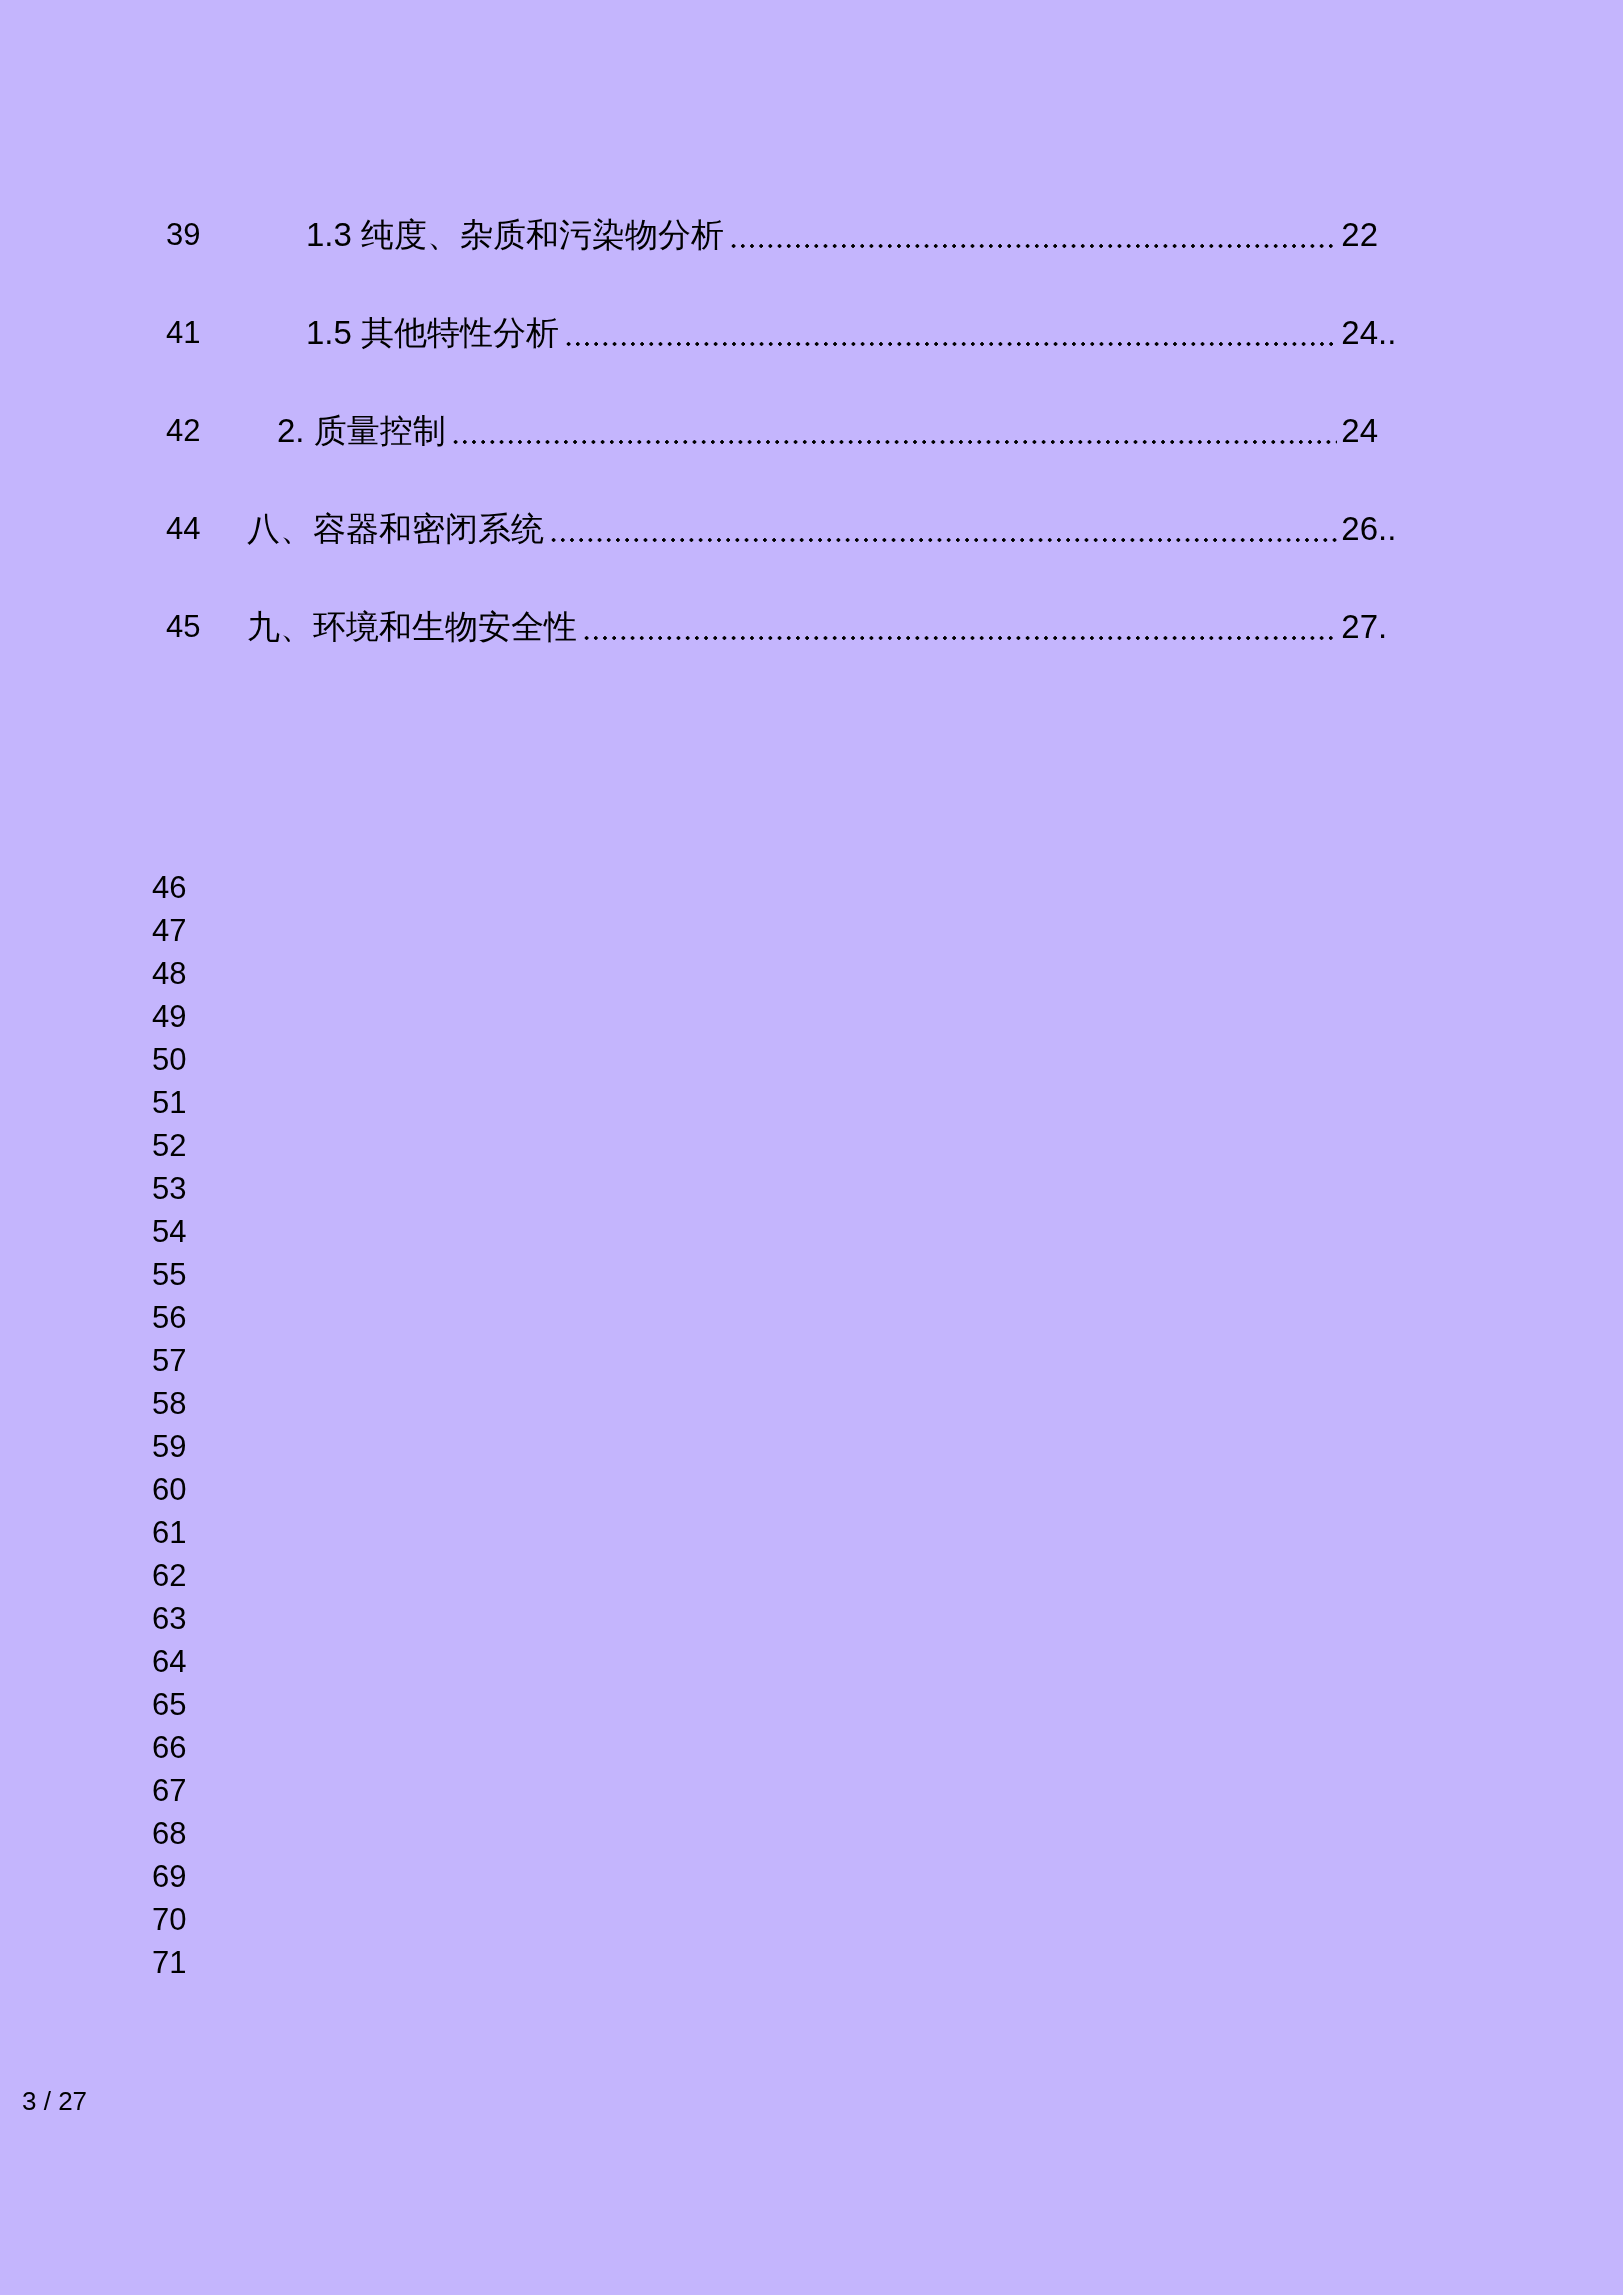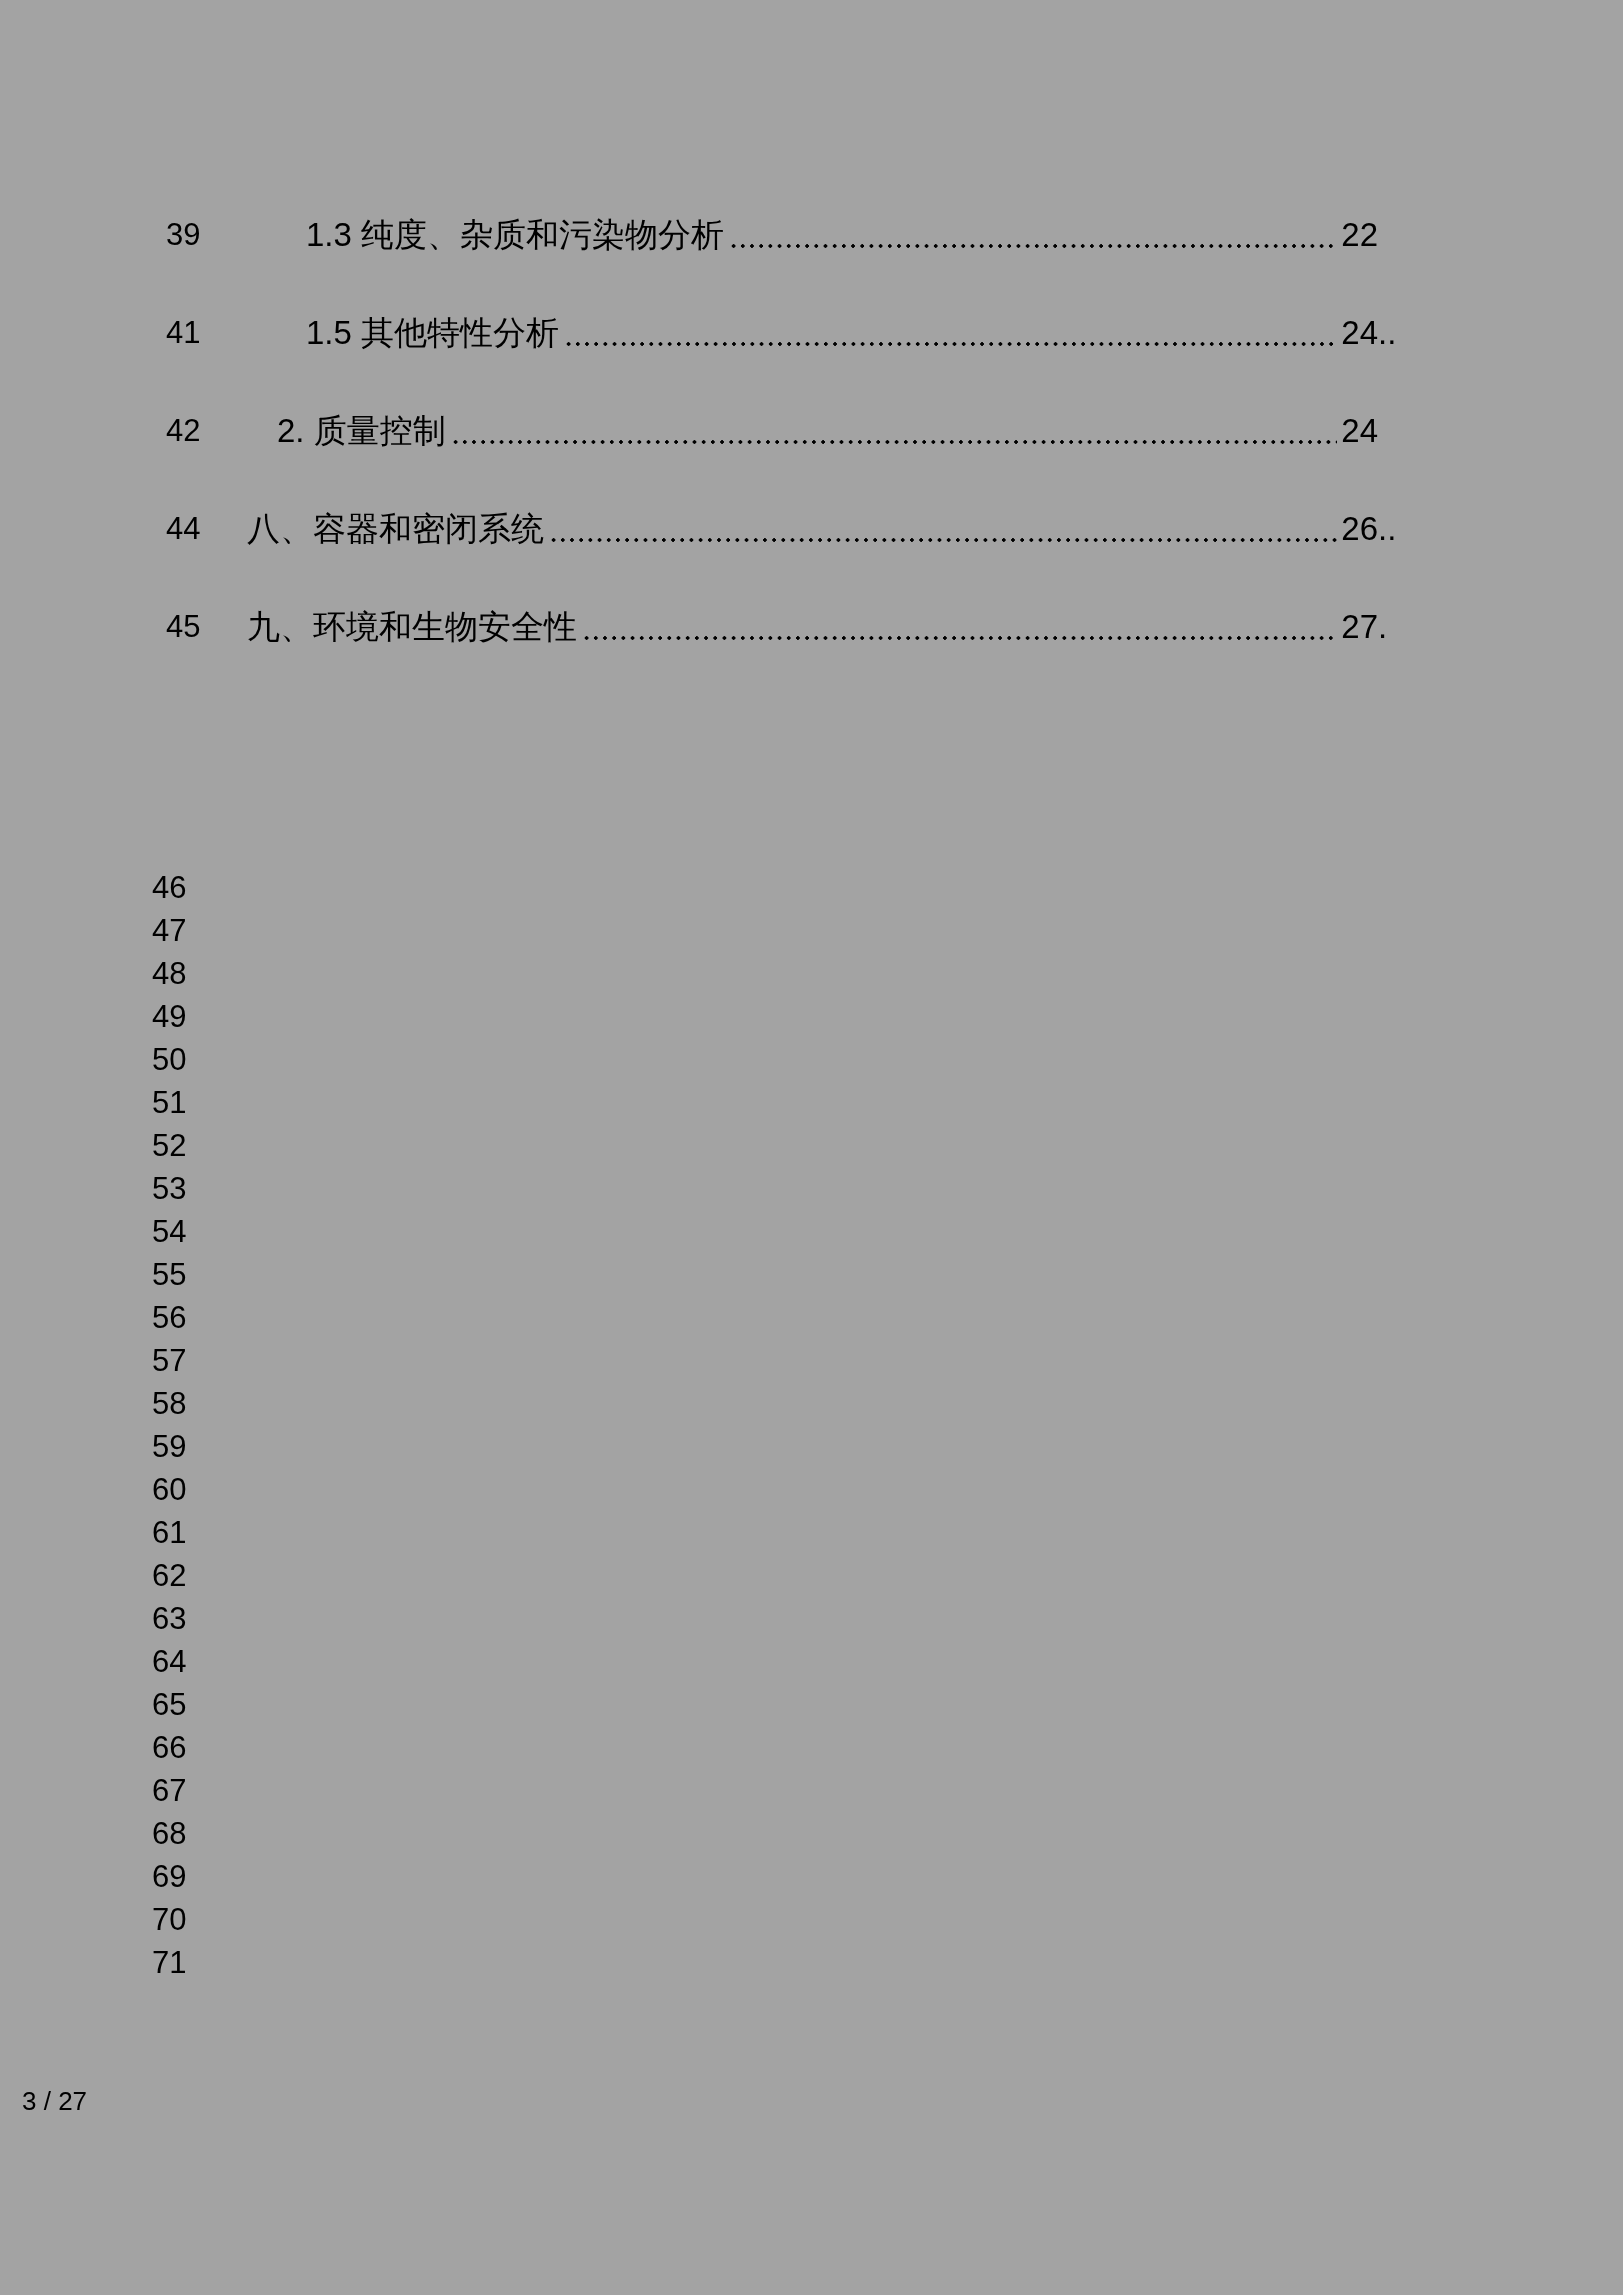--- a/index.html
+++ b/index.html
@@ -4,21 +4,21 @@
 <style>
   html, body {
     margin: 0;
     padding: 0;
     background: #e8e8e8;
   }
   .page {
     position: relative;
     width: 1623px;
     height: 2295px;
-    background: #a3a3a3;
+    background: #c4b5fd;
     color: #000000;
     font-family: "Liberation Sans", "DejaVu Sans", sans-serif;
     overflow: hidden;
     text-decoration: underline;
   }
   
   .toc {
     position: absolute;
     left: 166px;
     top: 157px;

